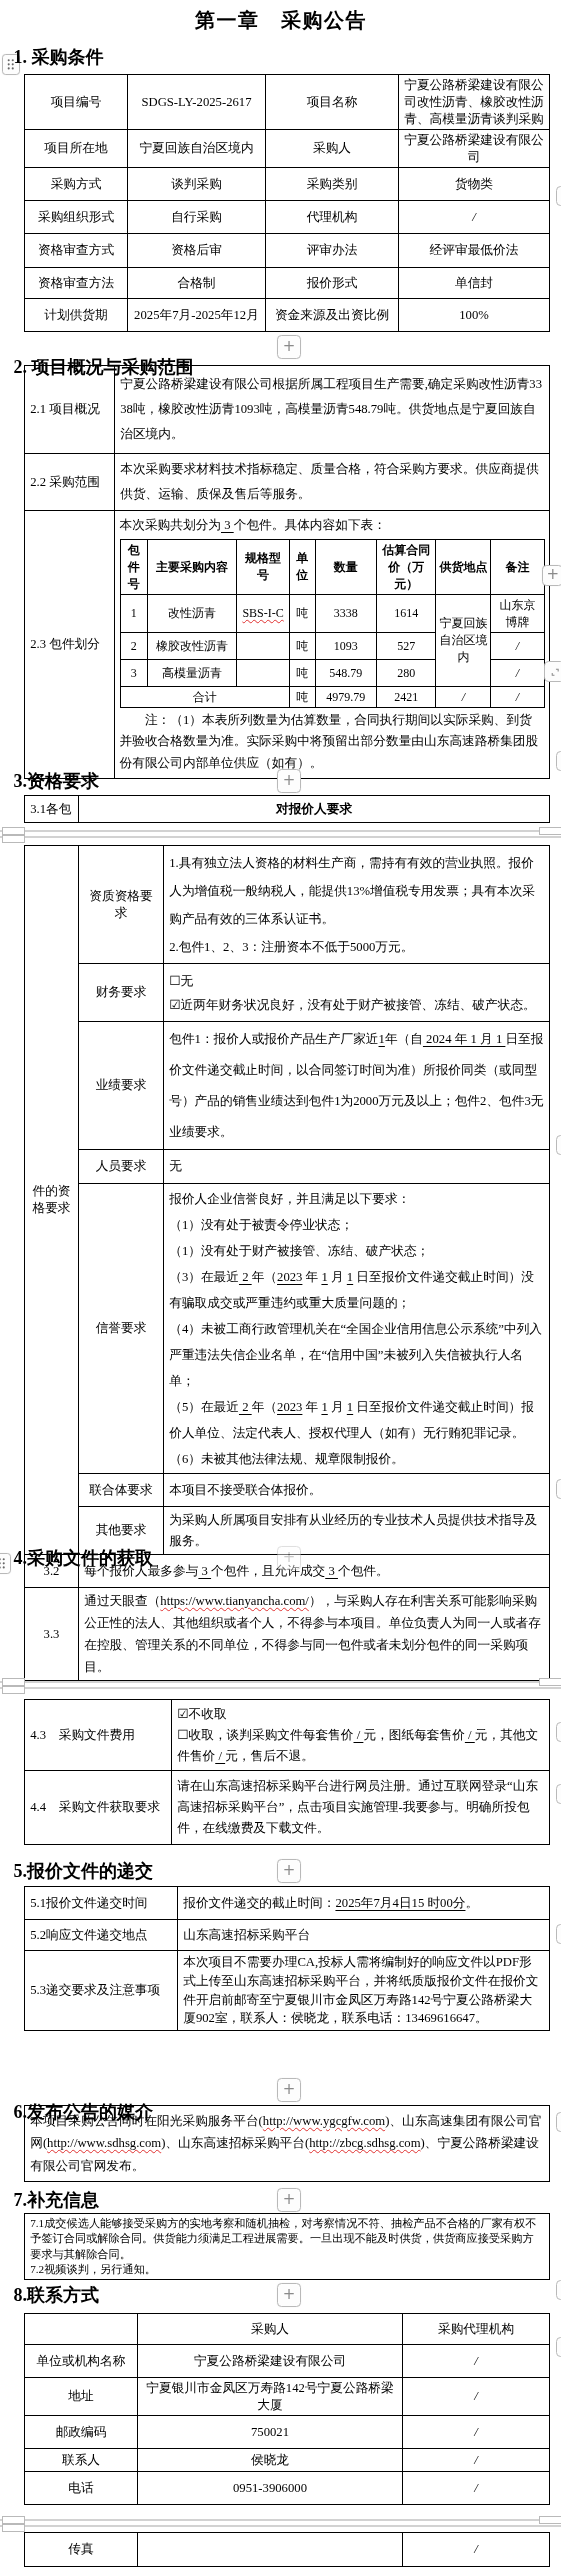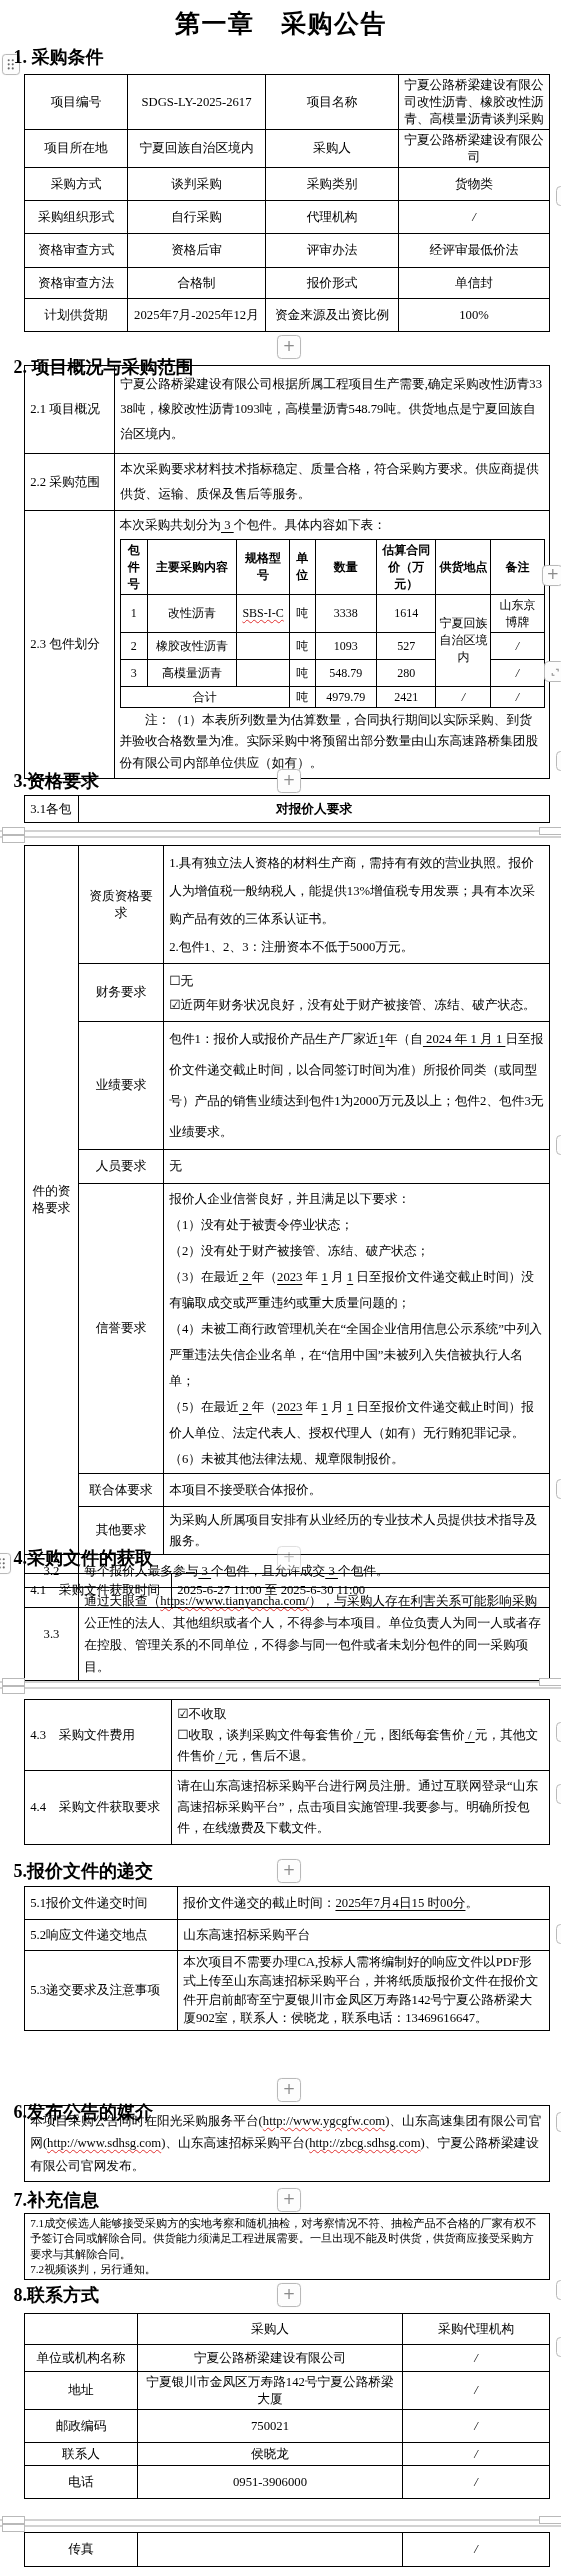--- a/index.html
+++ b/index.html
@@ -2,21 +2,21 @@
 <html style="font-size:12px"><head>
 <meta charset="utf-8">
 <style>
   html,body{margin:0;padding:0;}
   body{
     width:562px;height:2576px;position:relative;overflow:hidden;
     background:#ffffff;color:#000;
     font-family:"Liberation Serif","DejaVu Serif",serif;
   }
   .abs{position:absolute;}
-  .doc-title{left:0;width:562px;text-align:center;font-size:25px;font-weight:bold;letter-spacing:1.5px;}
+  .doc-title{left:0;width:562px;text-align:center;font-size:20px;font-weight:bold;letter-spacing:1.5px;}
   .sec-heading{left:13.4px;font-size:18px;font-weight:bold;white-space:nowrap;}
   .tbl-wrap{left:24px;width:526px;}
   table.tbl{border-collapse:collapse;width:100%;table-layout:fixed;}
   table.tbl td{border:0.7px solid #000;padding:1.5px 5.2px;font-size:12.7px;vertical-align:middle;word-break:break-all;}
   .tc{text-align:center;}
   .bold{font-weight:bold;}
   .lh34{line-height:25px;} .lh38{line-height:28px;}
   .lh42{line-height:31px;} .lh35{line-height:26px;} .lh32{line-height:24px;}
   .lh30{line-height:22.3px;} .lh29{line-height:21.6px;} .lh28{line-height:21px;}
   .lh27{line-height:20px;} .lh25{line-height:18.6px;} .lh21{line-height:15.6px;}
@@ -279,21 +279,21 @@
     </tr>
     <tr style="height:34px">
       <td class="tc">人员要求</td>
       <td>无</td>
     </tr>
     <tr style="height:195px">
       <td class="tc">信誉要求</td>
       <td>
         <div class="lh35">报价人企业信誉良好，并且满足以下要求：</div>
         <div class="lh35">（1）没有处于被责令停业状态；</div>
-        <div class="lh35">（2）没有处于财产被接管、冻结、破产状态；</div>
+        <div class="lh35">（1）没有处于财产被接管、冻结、破产状态；</div>
         <div class="lh35"><span>（3）在最近</span><span class="u"> 2 </span><span>年（</span><span class="u">2023</span><span> 年 </span><span class="u">1</span><span> 月 </span><span class="u">1</span><span> 日至报价文件递交截止时间）没有骗取成交或严重违约或重大质量问题的；</span></div>
         <div class="lh35">（4）未被工商行政管理机关在“全国企业信用信息公示系统”中列入严重违法失信企业名单，在“信用中国”未被列入失信被执行人名单；</div>
         <div class="lh35"><span>（5）在最近</span><span class="u"> 2 </span><span>年（</span><span class="u">2023</span><span> 年 </span><span class="u">1</span><span> 月 </span><span class="u">1</span><span> 日至报价文件递交截止时间）报价人单位、法定代表人、授权代理人（如有）无行贿犯罪记录。</span></div>
         <div class="lh35">（6）未被其他法律法规、规章限制报价。</div>
       </td>
     </tr>
     <tr style="height:33px">
       <td class="tc">联合体要求</td>
       <td>本项目不接受联合体报价。</td>
     </tr>
@@ -329,24 +329,20 @@
 <div class="abs sec-heading" style="top:1546px;">4.采购文件的获取</div>
 <div class="abs plus-btn plus-faint" style="left:277px;top:1546px;">+</div>
 
 <div class="abs tbl-wrap" style="top:1573px;">
   <table class="tbl">
     <colgroup>
         <col style="width:147px">
         <col>
       </colgroup>
     <tbody>
-        <tr style="height:34px">
-      <td>4.1　采购文件获取时间</td>
-      <td>2025-6-27 11:00 至 2025-6-30 11:00</td>
-    </tr>
   </tbody>
     </table>
 </div>
 
 <div class="abs pagebreak" style="top:1679px;">
   <div class="pb-line" style="top:2.2px;"></div>
   <div class="pb-line" style="top:8.2px;"></div>
   <div class="pb-tab" style="left:1.5px;top:-1.5px;"></div>
   <div class="pb-tab" style="left:1.5px;top:6.7px;"></div>
   <div class="pb-tab" style="left:539px;top:-1.5px;"></div>
@@ -448,21 +444,21 @@
         <col style="width:113px">
         <col style="width:265px">
         <col>
       </colgroup>
     <tbody>
         <tr style="height:31px">
       <td></td>
       <td class="tc">采购人</td>
       <td class="tc">采购代理机构</td>
     </tr>
-    <tr style="height:27px">
+    <tr style="height:33px">
       <td class="tc">单位或机构名称</td>
       <td class="tc">宁夏公路桥梁建设有限公司</td>
       <td class="tc slash">/</td>
     </tr>
     <tr style="height:37px">
       <td class="tc">地址</td>
       <td class="tc">宁夏银川市金凤区万寿路142号宁夏公路桥梁大厦</td>
       <td class="tc slash">/</td>
     </tr>
     <tr style="height:33px">

